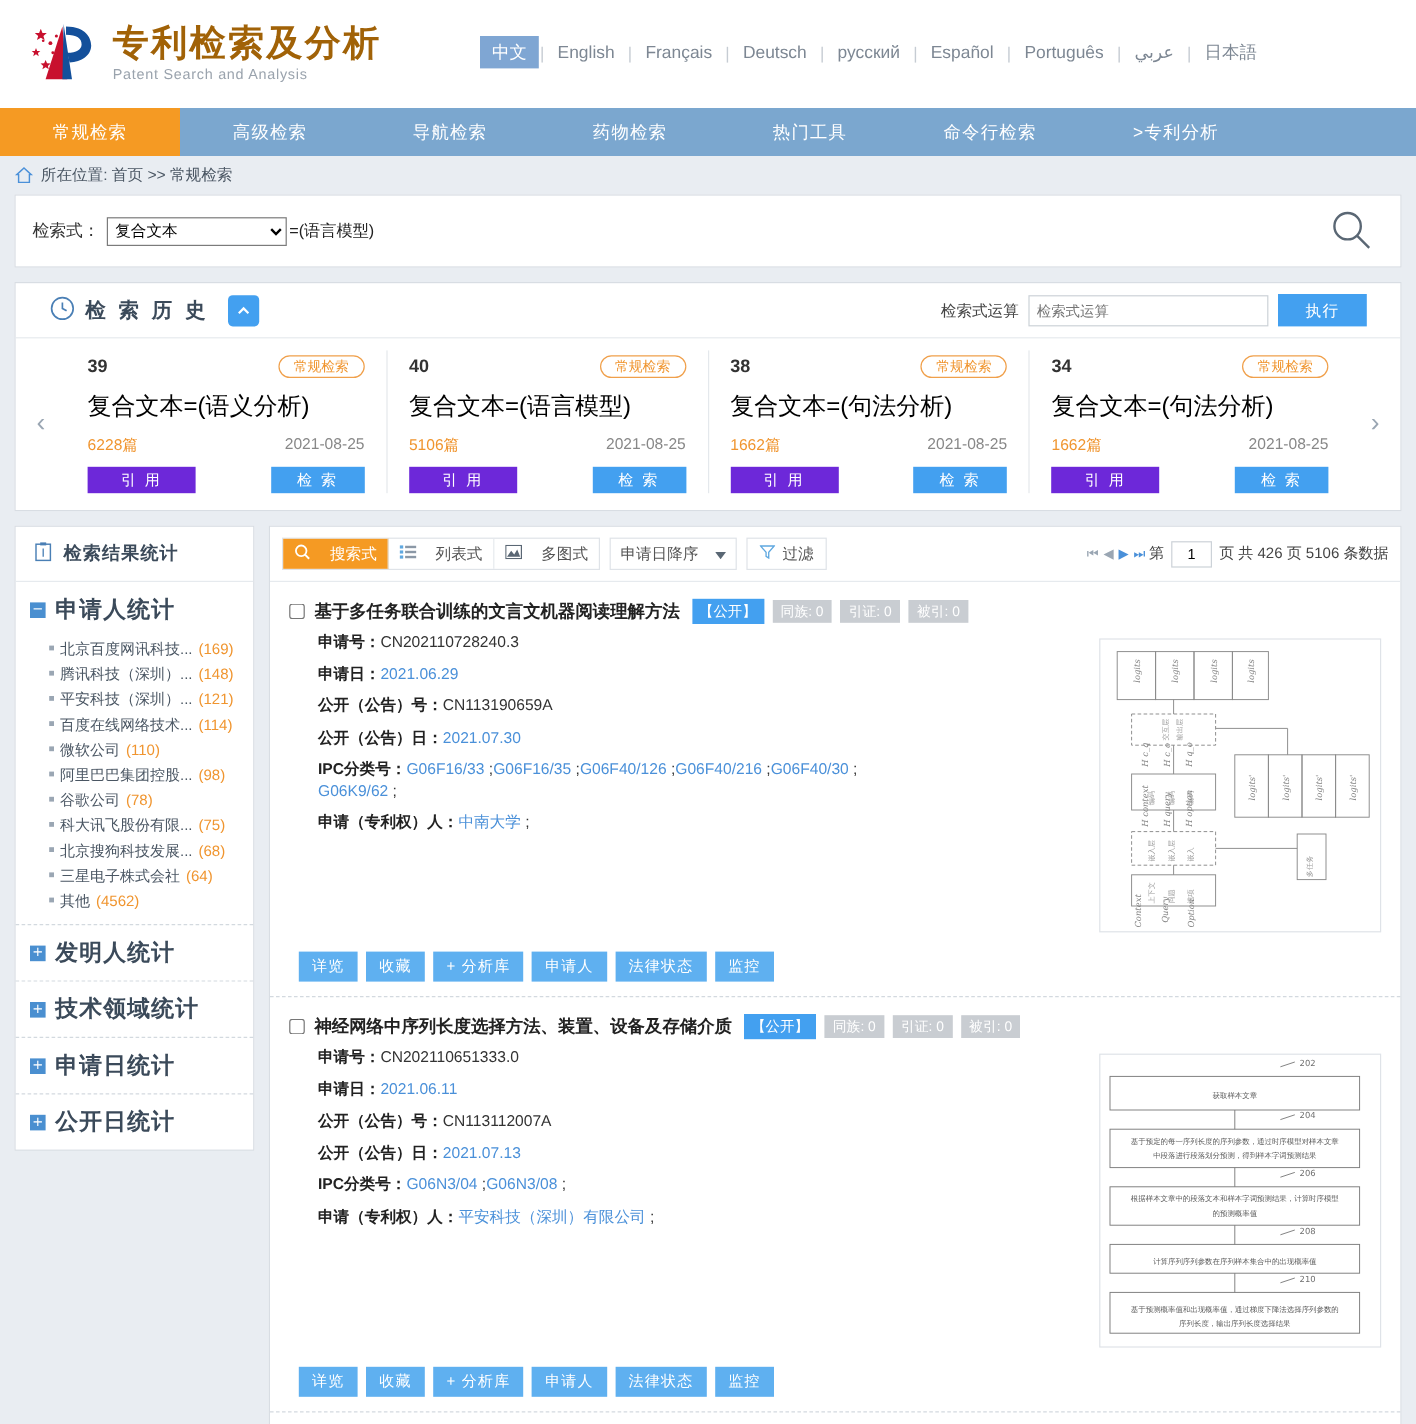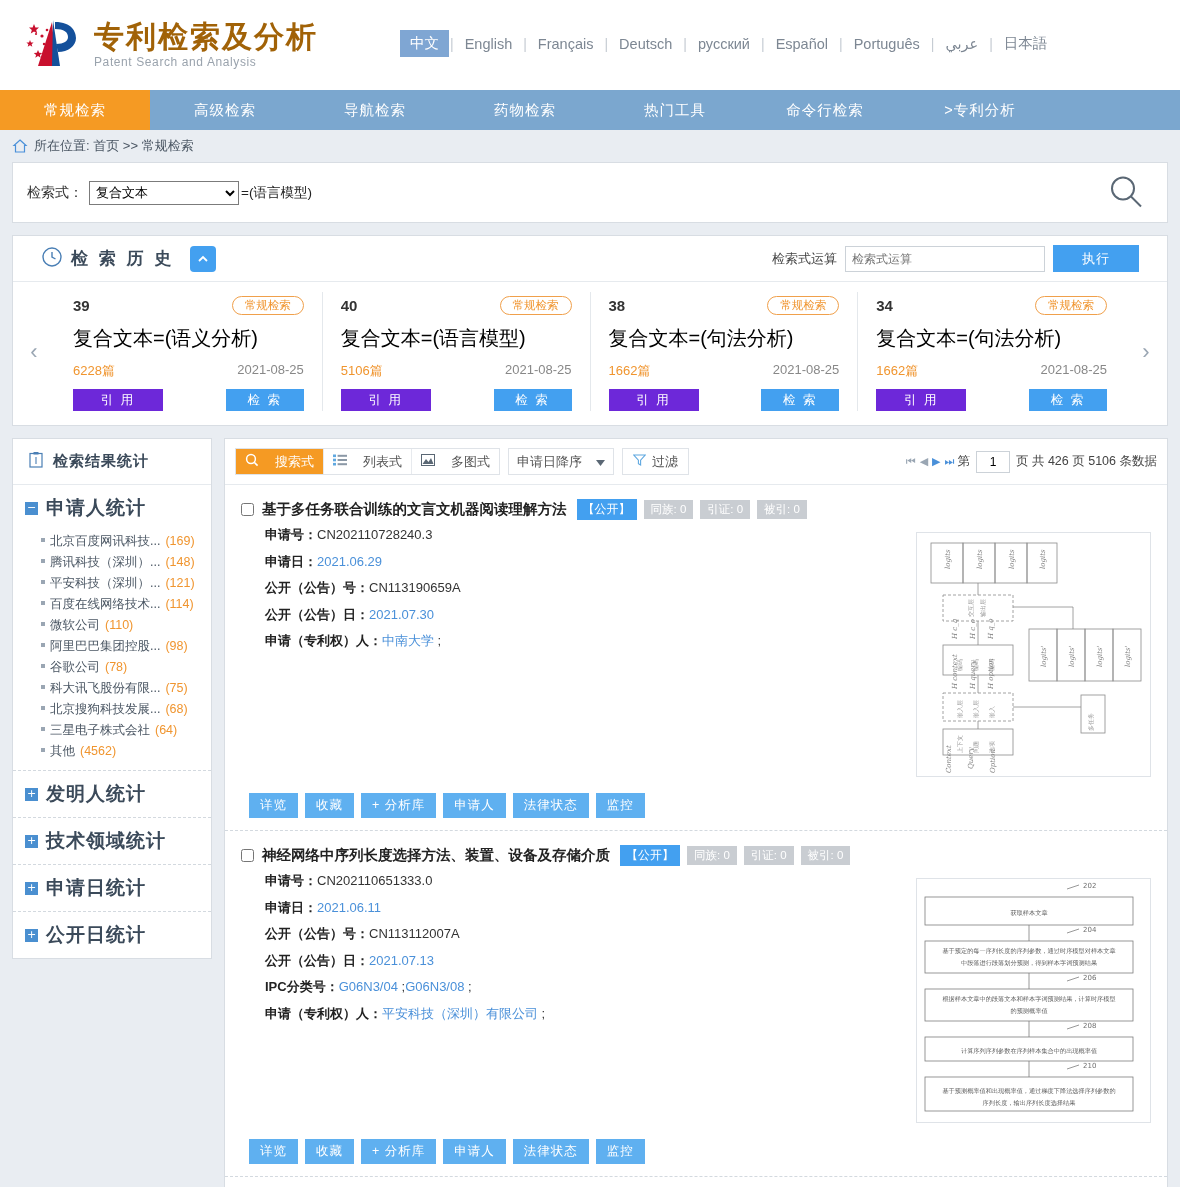--- a/index.html
+++ b/index.html
@@ -47,21 +47,21 @@
   
   .history { margin:12px 12px 0 12px; background:#fff; border:1px solid #d8dde3; }
   .hist-head { height:46px; display:flex; align-items:center; padding:0 28px; border-bottom:1px solid #e6eaee;}
   .hist-title { font-size:17px; font-weight:bold; color:#3b4a5a; letter-spacing:3px; margin-left:8px;}
   .collapse-btn { width:26px; height:26px; background:#43a0f0; border-radius:4px; margin-left:16px;
                   display:flex; align-items:center; justify-content:center; }
   .hist-right { margin-left:auto; display:flex; align-items:center; gap:8px; }
   .hist-right .lab { font-size:13px; color:#444; }
   .hist-right input { width:200px; height:26px; border:1px solid #ccd2d8; padding:0 6px; font-size:12px;
                       font-family:inherit; color:#999;}
-  .btn-exec { background:#43a0f0; color:#fff; border:none; width:86px; height:27px; font-size:13px;
+  .btn-exec { background:#43a0f0; color:#fff; border:none; width:74px; height:27px; font-size:13px;
               font-family:inherit; letter-spacing:1px;}
 
   .hist-body { display:flex; align-items:center; padding:10px 0 14px 0; position:relative;}
   .arrow { width:42px; display:flex; justify-content:center; color:#9aa6b3; font-size:22px; }
   .cards { display:flex; flex:1; }
   .card { flex:1; padding:4px 18px 0 18px; border-right:1px solid #e4e8ec; }
   .card:last-child { border-right:none; }
   .card-top { display:flex; align-items:center; }
   .card-num { font-size:15px; font-weight:bold; color:#333; }
   .card-tag { margin-left:auto; border:1px solid #f0a04b; border-radius:10px; color:#f0952f;
@@ -488,20 +488,21 @@
         <span class="badge-g">同族: 0</span>
         <span class="badge-g">引证: 0</span>
         <span class="badge-g">被引: 0</span>
       </div>
       <div class="res-body">
         <div class="res-fields">
           <div class="fl"><b>申请号：</b><span class="v">CN202110728240.3</span></div>
           <div class="fl"><b>申请日：</b><span class="lnk">2021.06.29</span></div>
           <div class="fl"><b>公开（公告）号：</b><span class="v">CN113190659A</span></div>
           <div class="fl"><b>公开（公告）日：</b><span class="lnk">2021.07.30</span></div>
+          <div class="fl"><b>IPC分类号：</b><span class="lnk">G06F16/33</span> ;<span class="lnk">G06F16/35</span> ;<span class="lnk">G06F40/126</span> ;<span class="lnk">G06F40/216</span> ;<span class="lnk">G06F40/30</span> ;<br><span class="lnk">G06K9/62</span> ;</div>
           <div class="fl"><b>申请（专利权）人：</b><span class="lnk">中南大学</span> ;</div>
         </div>
         <div class="thumb">
           <svg width="233" height="243" viewBox="0 0 233 243">
             <g stroke="#8b8b8b" fill="none" stroke-width="0.8" font-family="DejaVu Serif, serif" font-size="6">
               <rect x="14" y="10" width="32" height="40"></rect>
                 <rect x="46" y="10" width="32" height="40"></rect>
               <rect x="78" y="10" width="32" height="40"></rect>
                 <rect x="110" y="10" width="30" height="40"></rect>
               <rect x="26" y="62" width="70" height="26" stroke-dasharray="3 2"></rect>

